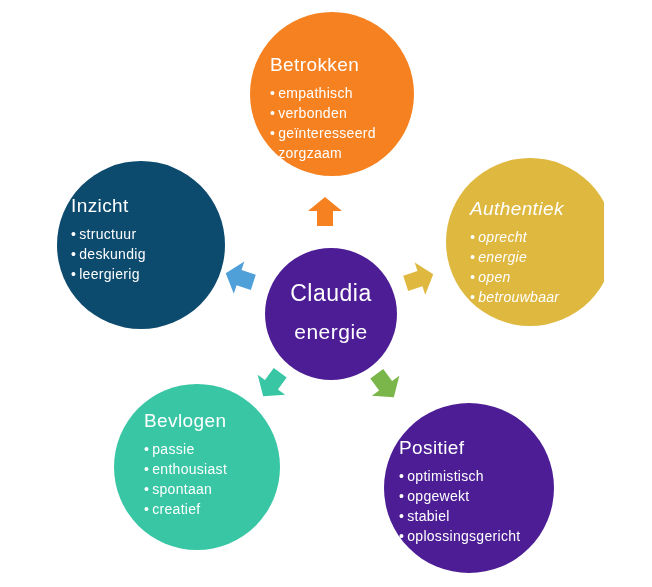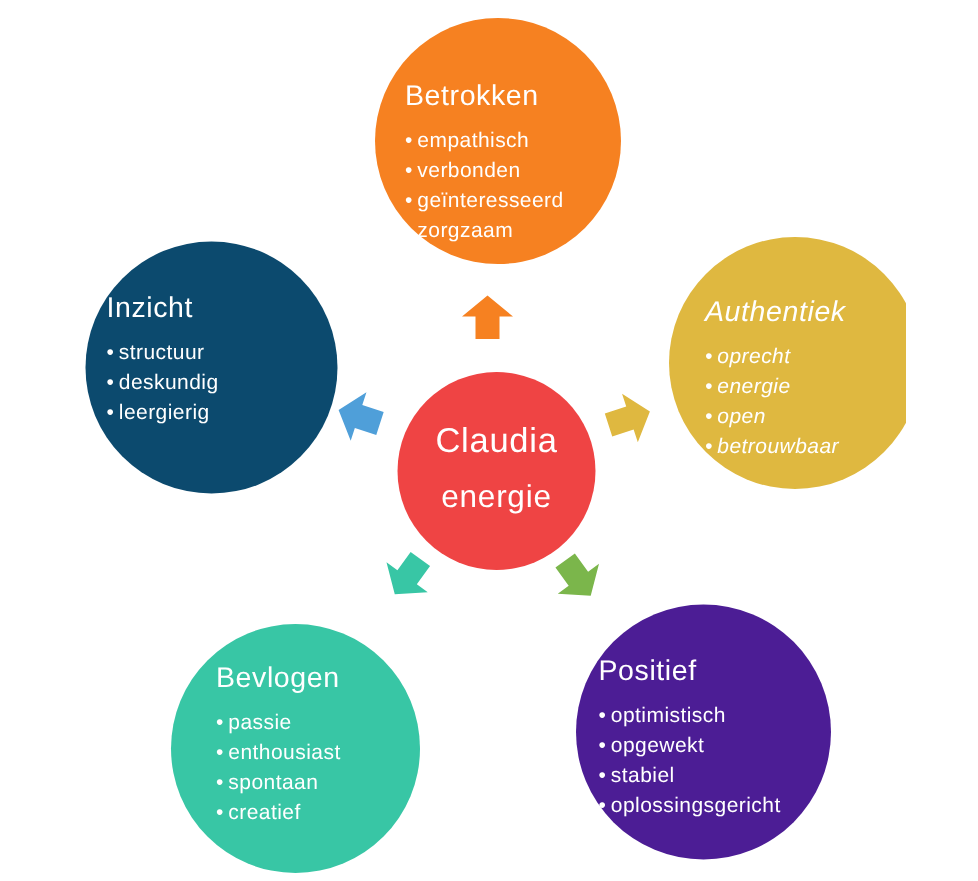--- a/index.html
+++ b/index.html
@@ -33,21 +33,21 @@
     letter-spacing: 0.3px;
   }
   .bullet-list li::before {
     content: "\2022";
     margin-right: 3px;
   }
   
   .node-betrokken  { left: 250px; top: 12px;  width: 164px; height: 164px; padding: 42px 10px 0 20px; }
   .node-inzicht    { left: 57px;  top: 161px; width: 168px; height: 168px; padding: 34px 10px 0 14px; }
   .node-authentiek { left: 446px; top: 158px; width: 168px; height: 168px; padding: 40px 10px 0 24px; font-style: italic; }
-  .node-bevlogen   { left: 114px; top: 416px; width: 166px; height: 166px; padding: 26px 10px 0 30px; }
+  .node-bevlogen   { left: 114px; top: 384px; width: 166px; height: 166px; padding: 26px 10px 0 30px; }
   .node-positief   { left: 384px; top: 403px; width: 170px; height: 170px; padding: 34px 10px 0 15px; }
   .node-center {
     left: 265px; top: 248px; width: 132px; height: 132px;
     text-align: center;
     padding-top: 32px;
   }
   .center-title    { font-size: 23px; letter-spacing: 0.5px; line-height: 1.2; }
   .center-subtitle { font-size: 21px; letter-spacing: 0.5px; margin-top: 12px; }
   .arrow {
     position: absolute;
@@ -124,18 +124,18 @@
   <svg class="arrow arrow-down-right" viewBox="0 0 36 30">
     <polygon points="18,0 35,14 26,14 26,29 10,29 10,14 1,14" fill="#7BB64B"></polygon>
   </svg>
   <svg class="arrow arrow-down-left" viewBox="0 0 36 30">
     <polygon points="18,0 35,14 26,14 26,29 10,29 10,14 1,14" fill="#38C6A5"></polygon>
   </svg>
   <svg class="arrow arrow-up-left" viewBox="0 0 36 30">
     <polygon points="18,0 35,14 26,14 26,29 10,29 10,14 1,14" fill="#4F9FD9"></polygon>
   </svg>
 
-  <div class="node node-center" style="background-color: #ef4444;">
+  <div class="node node-center" style="background-color: #4c1d95;">
     <div class="center-title">Claudia</div>
     <div class="center-subtitle">energie</div>
   </div>
 
 </div>
 
 </body></html>

